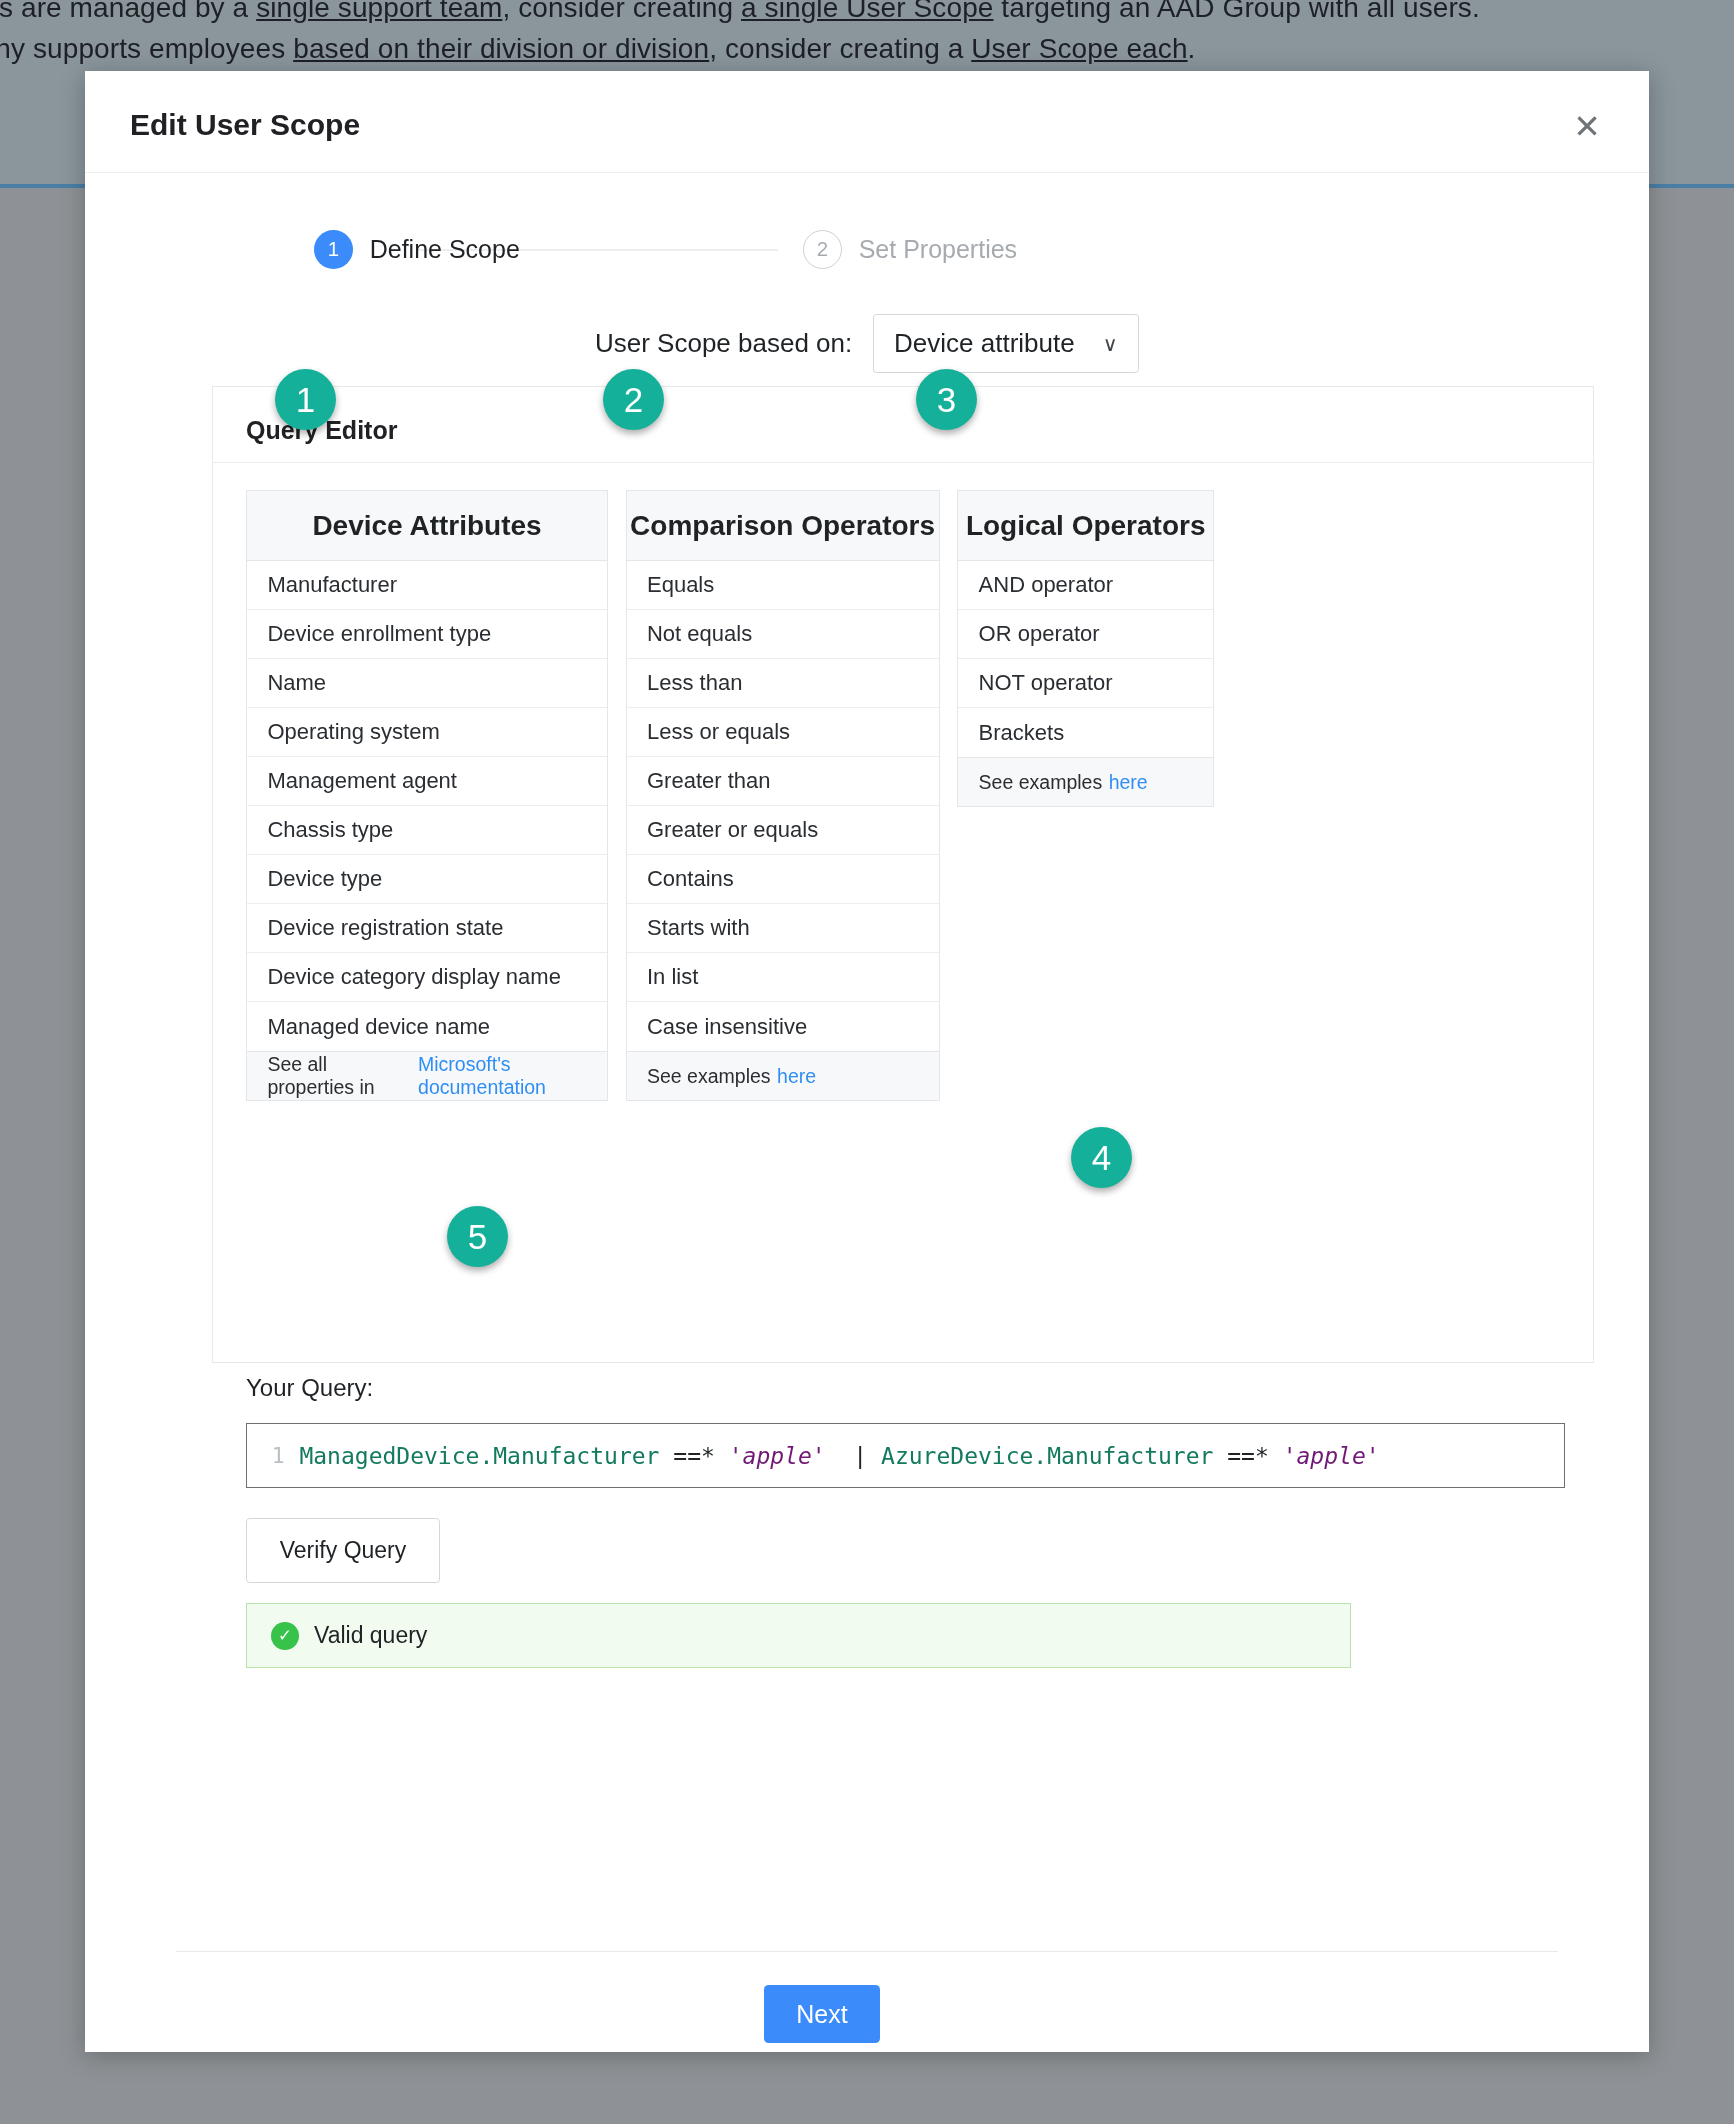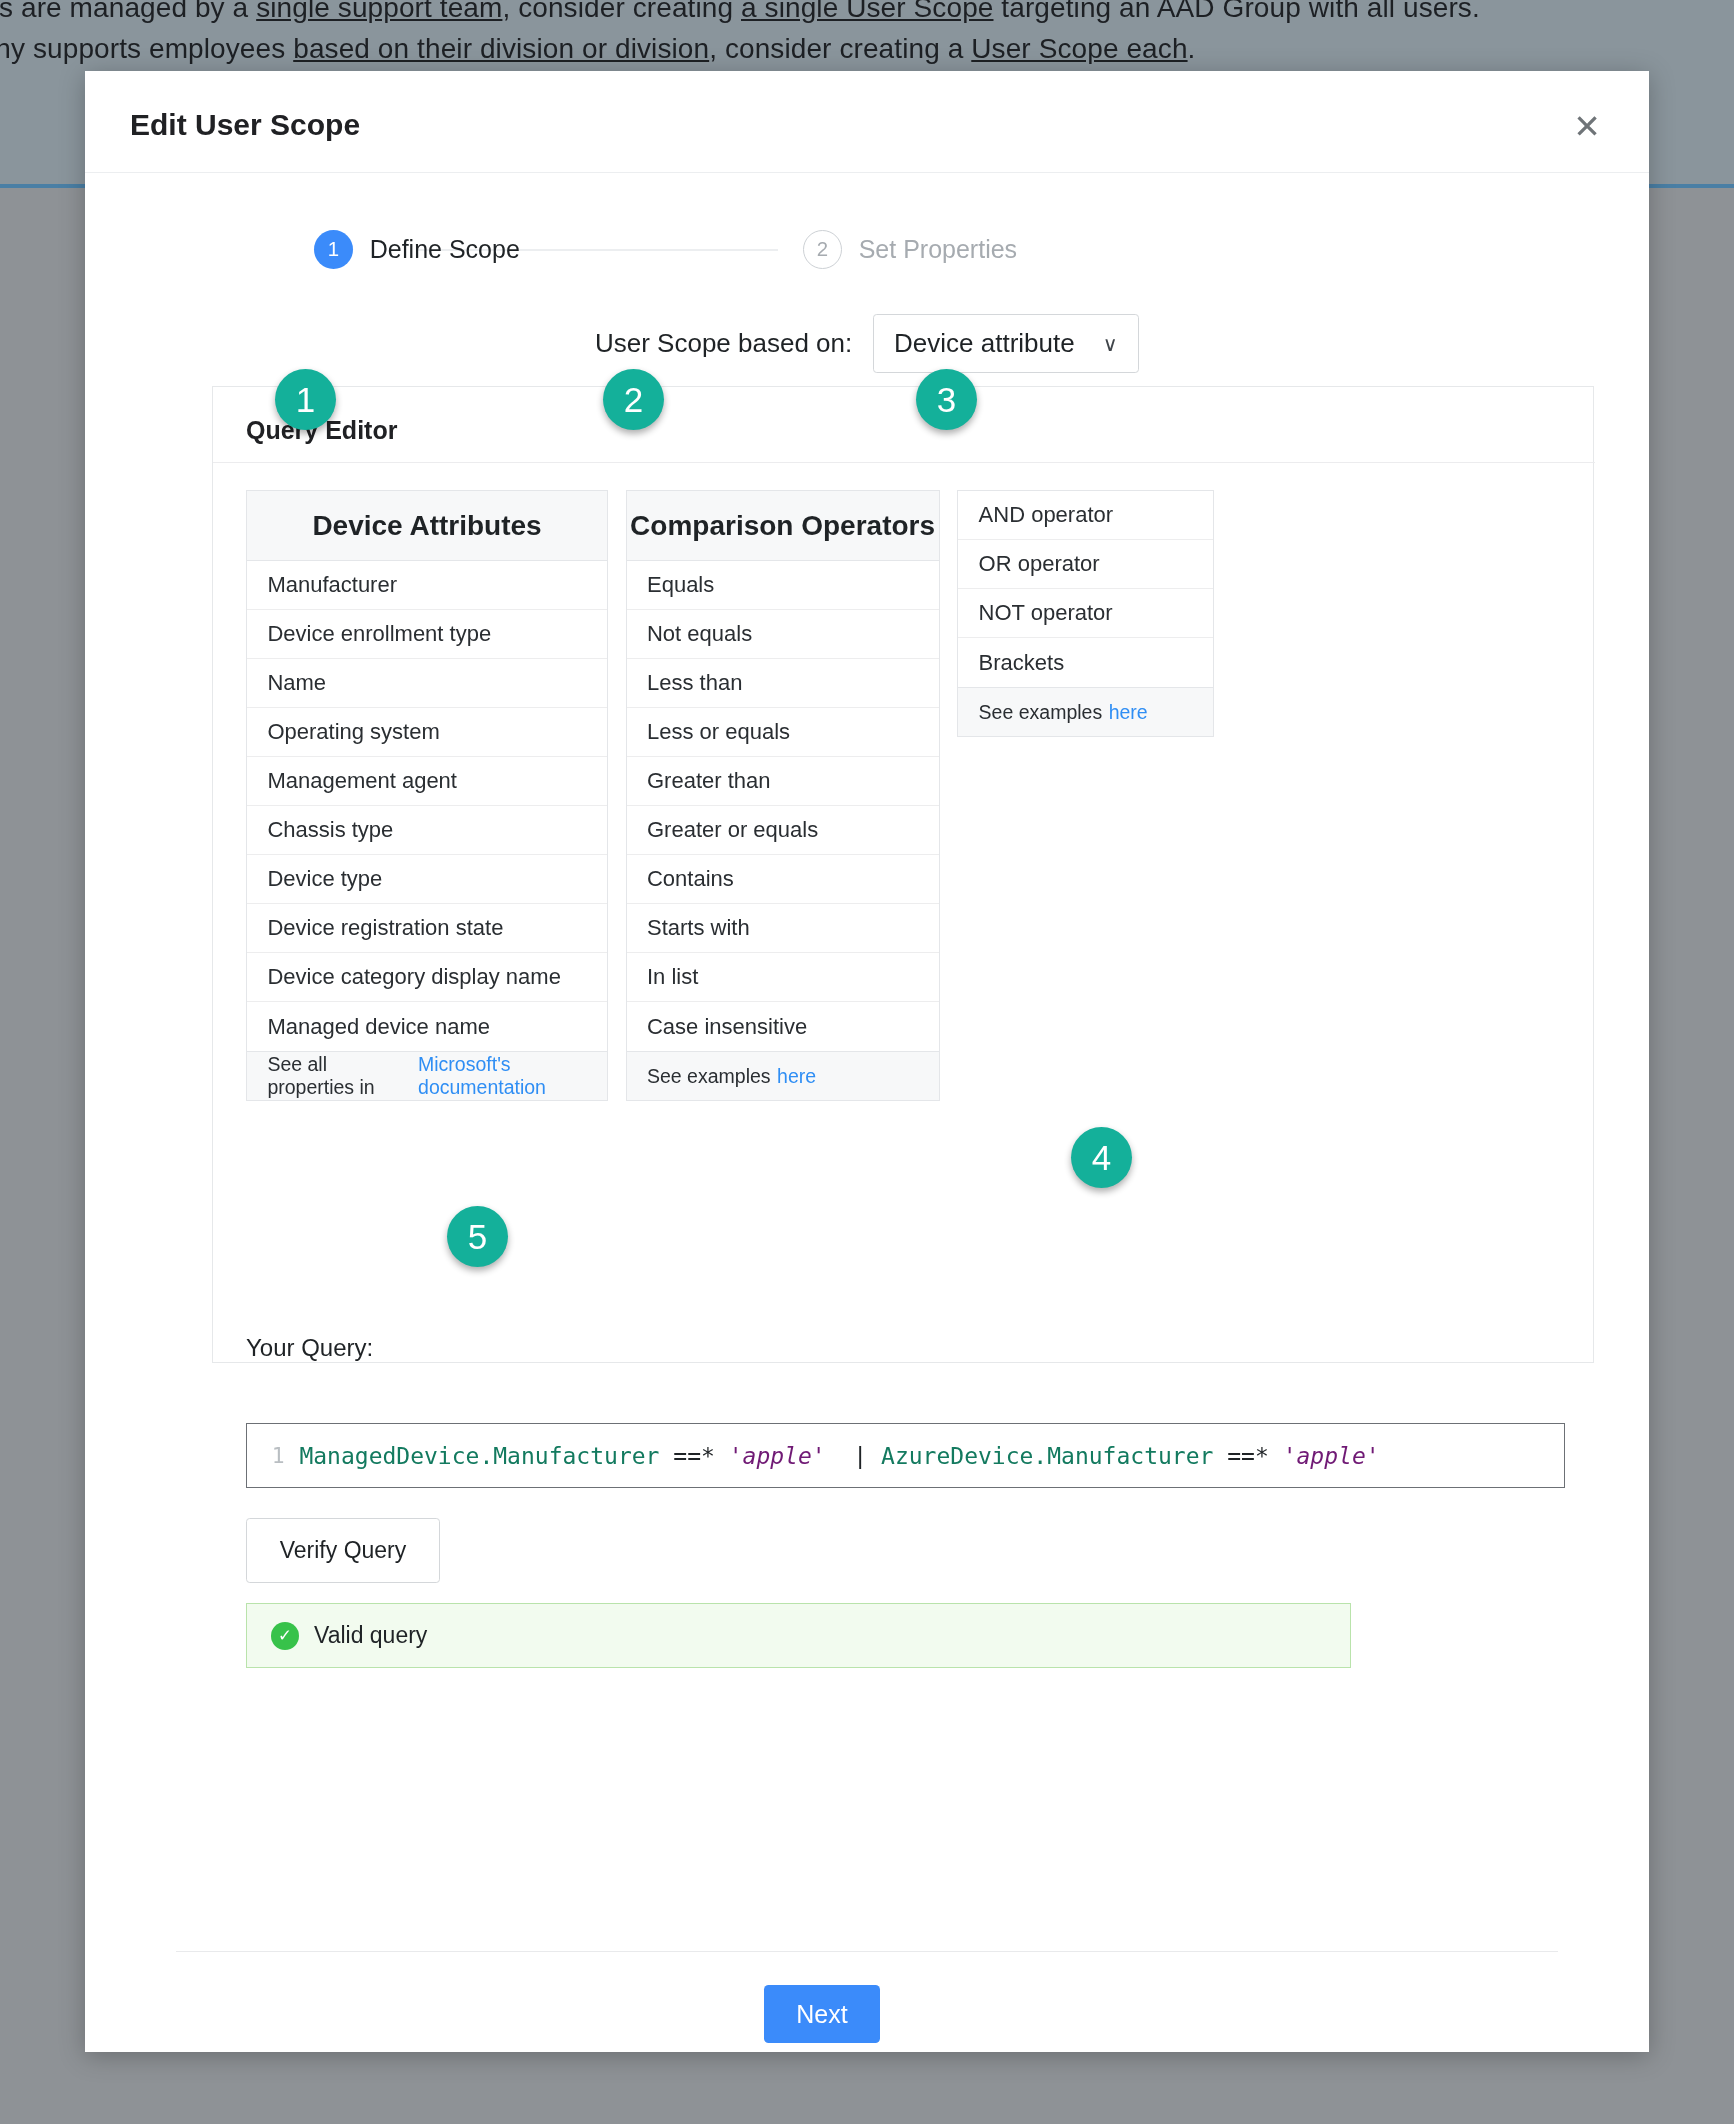--- a/index.html
+++ b/index.html
@@ -155,21 +155,21 @@
     border-top: 0.9px solid #e4e6e9;
     height: 49px;
     display: flex; align-items: center;
     padding-left: 20.4px;
     font-size: 19.5px; color: #2a2e32;
   }
   .footer-link { color: #2f8ef4; cursor: pointer; margin-left: 6.5px; }
 
   
   #your-query-label {
-    position: absolute; left: 33px; top: 947px;
+    position: absolute; left: 33px; top: 987px;
     font-size: 24px; color: #1f2326;
   }
   #query-box {
     position: absolute; left: 33px; top: 1036px;
     width: 1319px; height: 65px;
     border: 0.9px solid #6c7075;
     background: #fff;
     display: flex; align-items: center;
     overflow: hidden;
   }
@@ -365,20 +365,21 @@
               <span>Case insensitive</span>
             </div>
           </div>
         <div class="col-footer">
           <span>See examples</span>
           <span class="footer-link">here</span>
         </div>
       </div>
 
       <div class="col" id="col-logical">
+        <div class="col-head">Logical Operators</div>
         <div id="items-logical">
             <div class="col-item">
               <span>AND operator</span>
             </div>
             <div class="col-item">
               <span>OR operator</span>
             </div>
             <div class="col-item">
               <span>NOT operator</span>
             </div>

